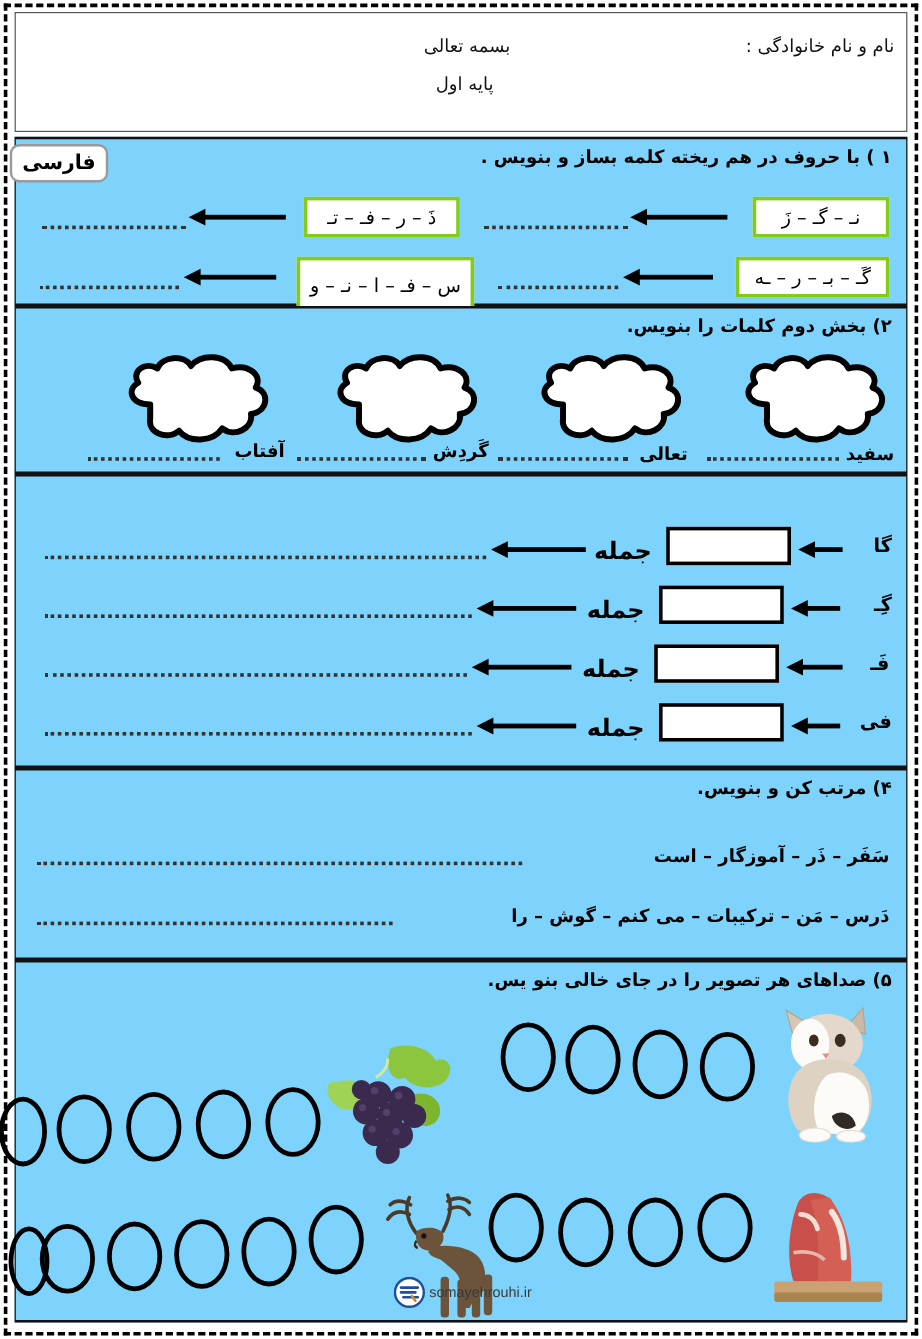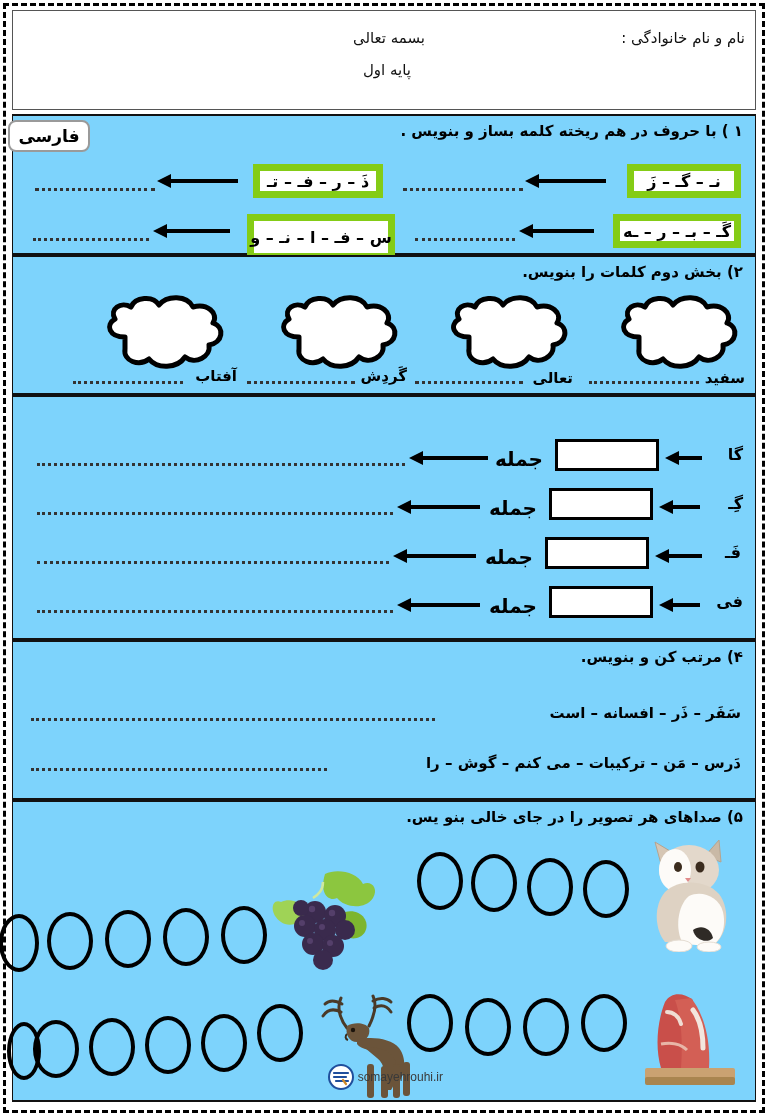--- a/index.html
+++ b/index.html
@@ -144,28 +144,28 @@
   
   .dotline {
     position: absolute;
     border-bottom: 3px dotted #333;
     height: 0;
   }
 
   
   .letterbox {
     position: absolute;
-    border: 7px solid #84cc16;
+    border: 3px solid #84cc16;
     background: #fff;
     box-sizing: border-box;
     display: flex;
     align-items: center;
     justify-content: center;
     font-size: 16px;
-    font-weight: bold;
+    font-weight: normal;
     color: #000;
     letter-spacing: 0.5px;
     white-space: nowrap;
   }
 
   
   .cloud {
     position: absolute;
     width: 136px;
     height: 80px;
@@ -376,21 +376,21 @@
       <div class="arrow" style="right:266px; top:201px; width:92px;">
         <div class="shaft" style="width:78px;"></div>
           <div class="head"></div>
       </div>
       <div class="dotline" style="right:362px; top:213px; width:356px;"></div>
     </div>
 
     <div class="exercise" style="top:630px; height:160px;">
       <div class="ex-title">۴) مرتب کن و بنویس.</div>
 
-      <div class="scramble" style="right:14px; top:62px;">سَفَر – ذَر – افسانه – است</div>
+      <div class="scramble" style="right:14px; top:62px;">سَفَر – ذَر – آموزگار – است</div>
       <div class="dotline" style="right:320px; top:76px; width:404px;"></div>
 
       <div class="scramble" style="right:14px; top:112px;">دَرس – مَن – ترکیبات – می کنم – گوش – را</div>
       <div class="dotline" style="right:428px; top:126px; width:296px;"></div>
     </div>
 
     <div class="exercise" style="top:790px; height:302px;">
       <div class="ex-title">۵) صداهای هر تصویر را در جای خالی بنو یس.</div>
 
       <div class="pic" style="right:10px; top:32px; width:110px; height:118px;">

